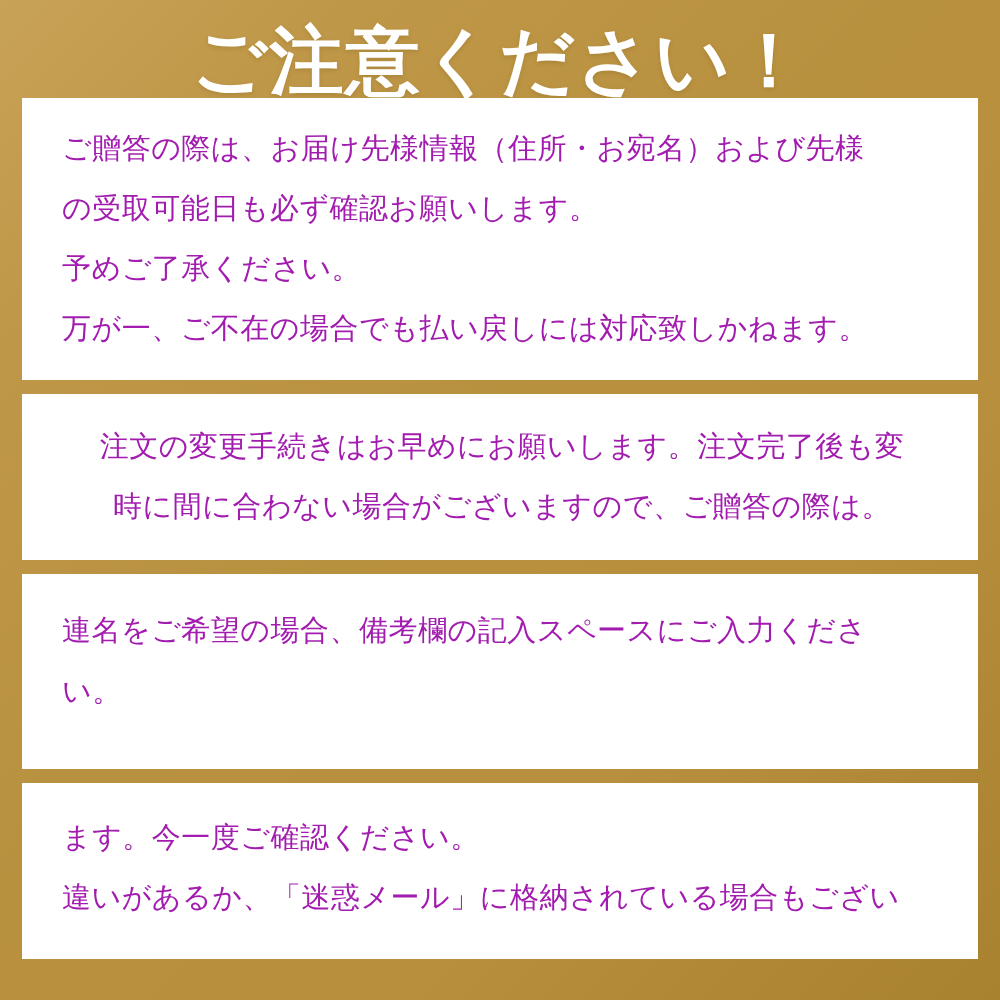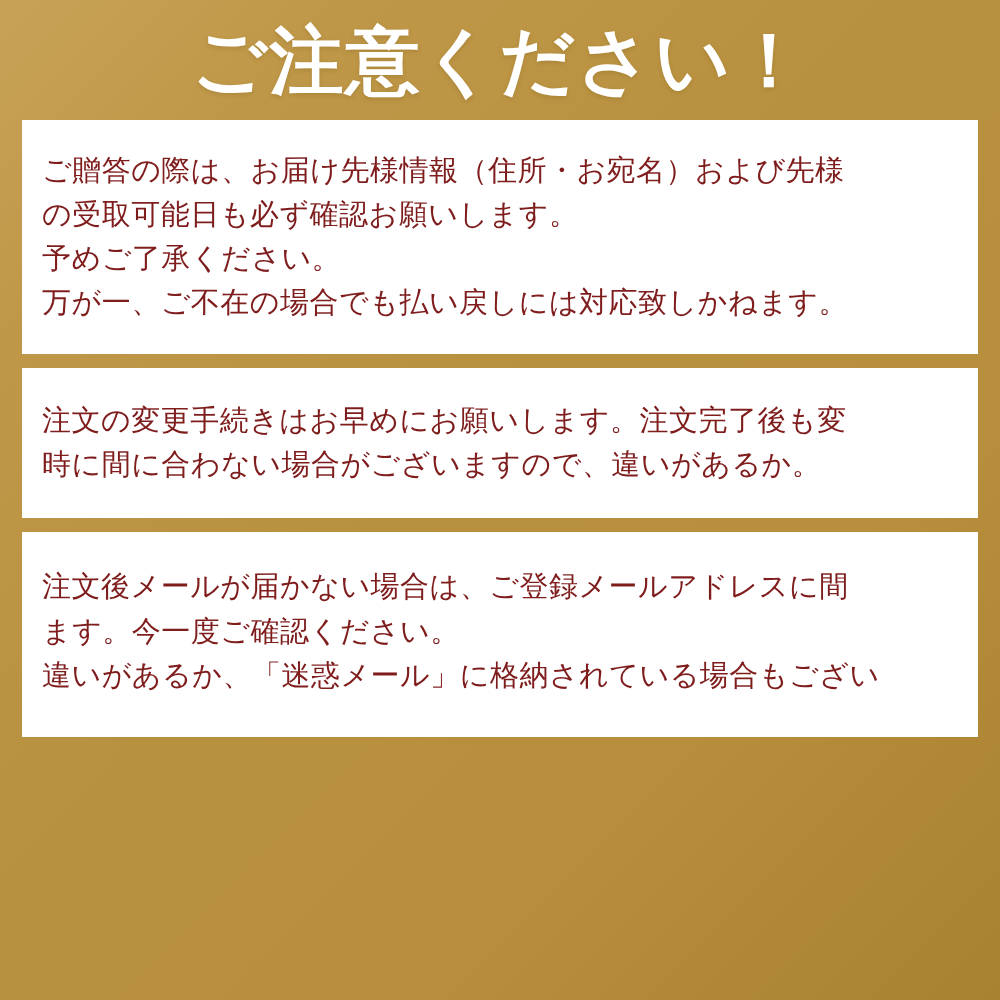--- a/index.html
+++ b/index.html
@@ -24,65 +24,67 @@
     flex-direction: column;
   }
   .headline {
     color: #ffffff;
     font-size: 74px;
     font-weight: bold;
     text-align: center;
     letter-spacing: 2px;
     line-height: 1;
     padding-top: 24px;
-    padding-bottom: 22px;
     text-shadow: 0 2px 4px rgba(120, 90, 20, 0.25);
     white-space: nowrap;
   }
   .card {
     background: #ffffff;
-    color: #7f1d1d;
+    color: #a21caf;
     box-sizing: border-box;
-    padding: 26px 36px 28px 20px;
+    padding: 26px 36px 28px 40px;
     margin-bottom: 14px;
     font-size: 29px;
     line-height: 1.52;
     letter-spacing: 0.5px;
     font-weight: 500;
   }
   .card p {
     margin: 0;
   }
   .card p + p {
-    margin-top: 0px;
+    margin-top: 16px;
   }
   .card-1 { padding-top: 28px; padding-bottom: 30px; }
-  .card-2 { padding-top: 30px; padding-bottom: 32px; }
+  .card-2 { padding-top: 30px; padding-bottom: 32px; text-align: center; }
   .card-3 { padding-top: 34px; padding-bottom: 56px; }
   .card-4 { padding-top: 32px; padding-bottom: 40px; margin-bottom: 0; }
 </style>
 </head>
 <body>
 
 <div class="page">
 
   <div class="headline">ご注意ください！</div>
 
   <div class="card card-1">
     <p>ご贈答の際は、お届け先様情報（住所・お宛名）および先様</p>
     <p>の受取可能日も必ず確認お願いします。</p>
     <p>予めご了承ください。</p>
     <p>万が一、ご不在の場合でも払い戻しには対応致しかねます。</p>
   </div>
 
   <div class="card card-2">
     <p>注文の変更手続きはお早めにお願いします。注文完了後も変</p>
-    <p>時に間に合わない場合がございますので、違いがあるか。</p>
+    <p>時に間に合わない場合がございますので、ご贈答の際は。</p>
   </div>
 
+  <div class="card card-3">
+    <p>連名をご希望の場合、備考欄の記入スペースにご入力くださ</p>
+    <p>い。</p>
+  </div>
 
   <div class="card card-4">
-    <p>注文後メールが届かない場合は、ご登録メールアドレスに間</p>
     <p>ます。今一度ご確認ください。</p>
     <p>違いがあるか、「迷惑メール」に格納されている場合もござい</p>
   </div>
 
 </div>
 
 </body></html>

